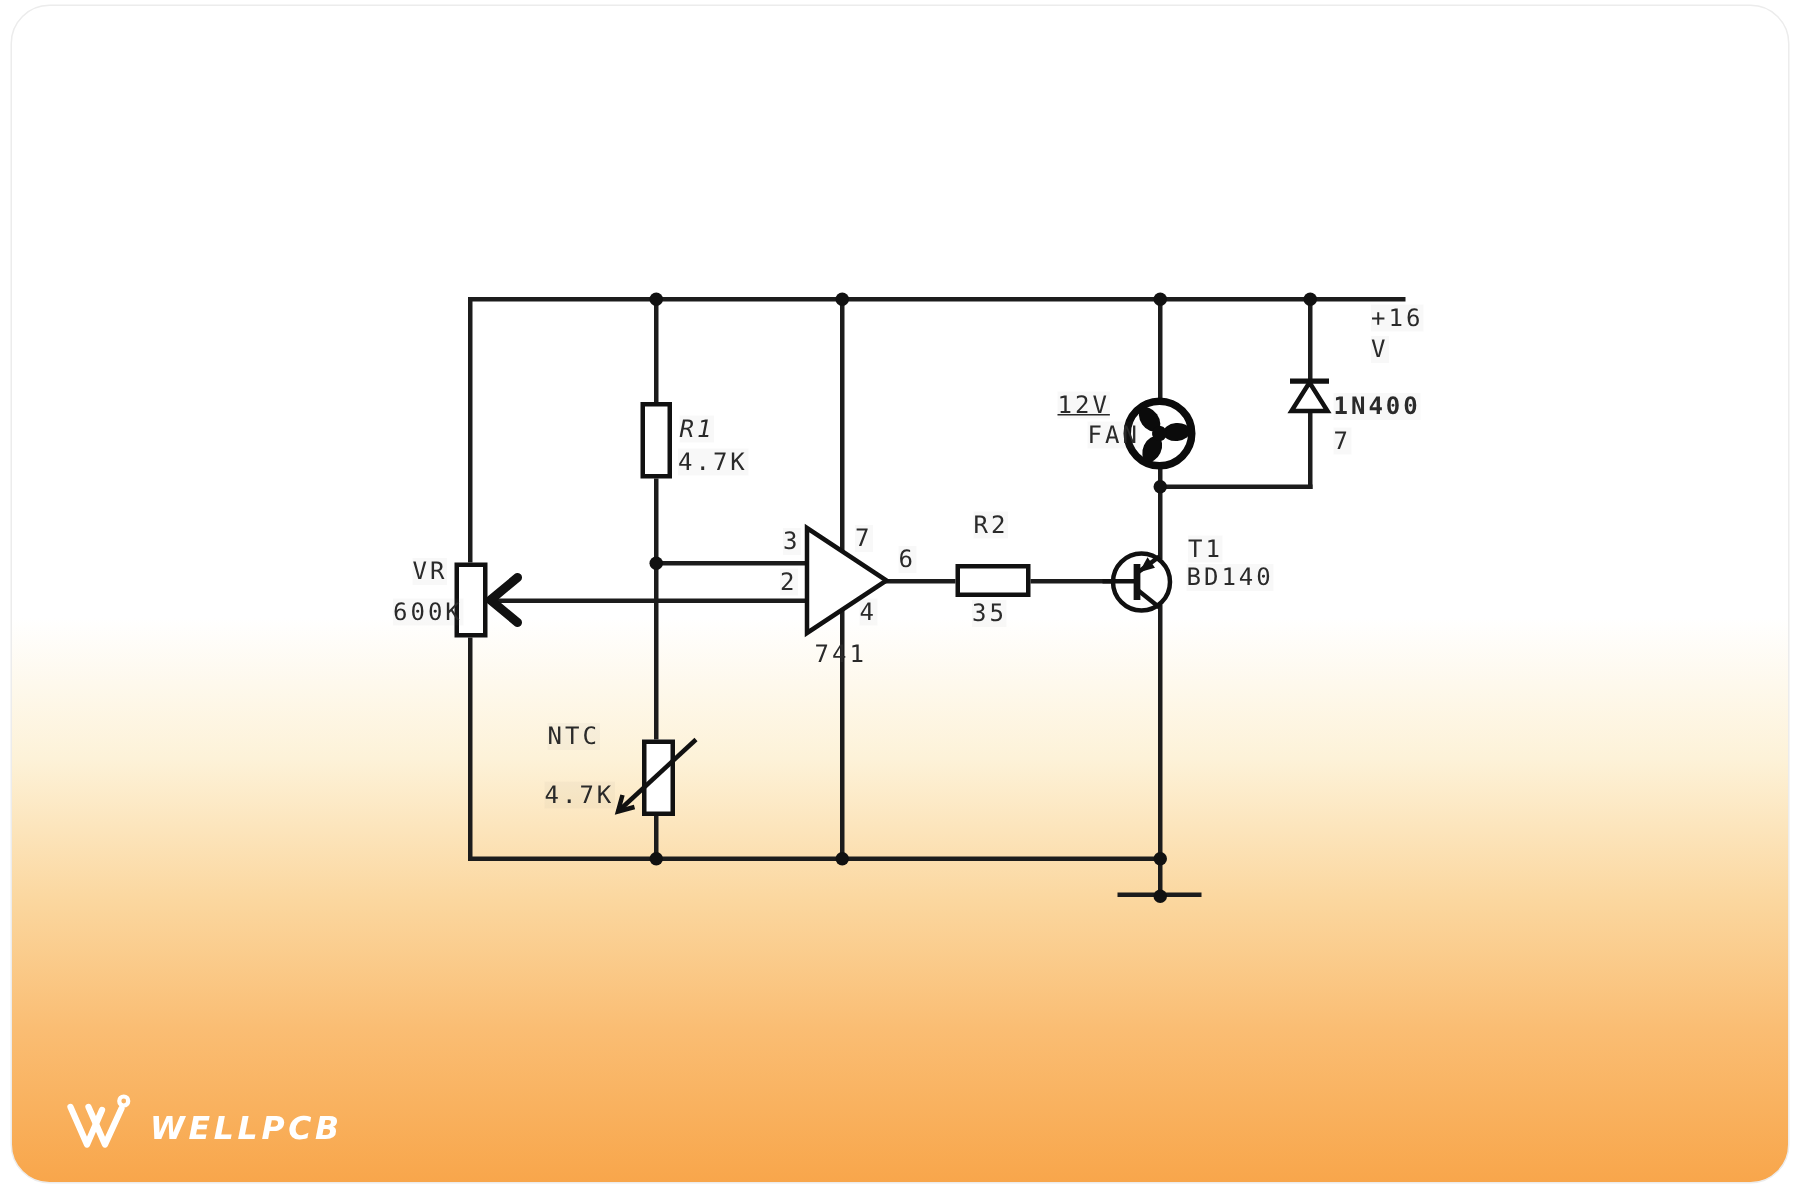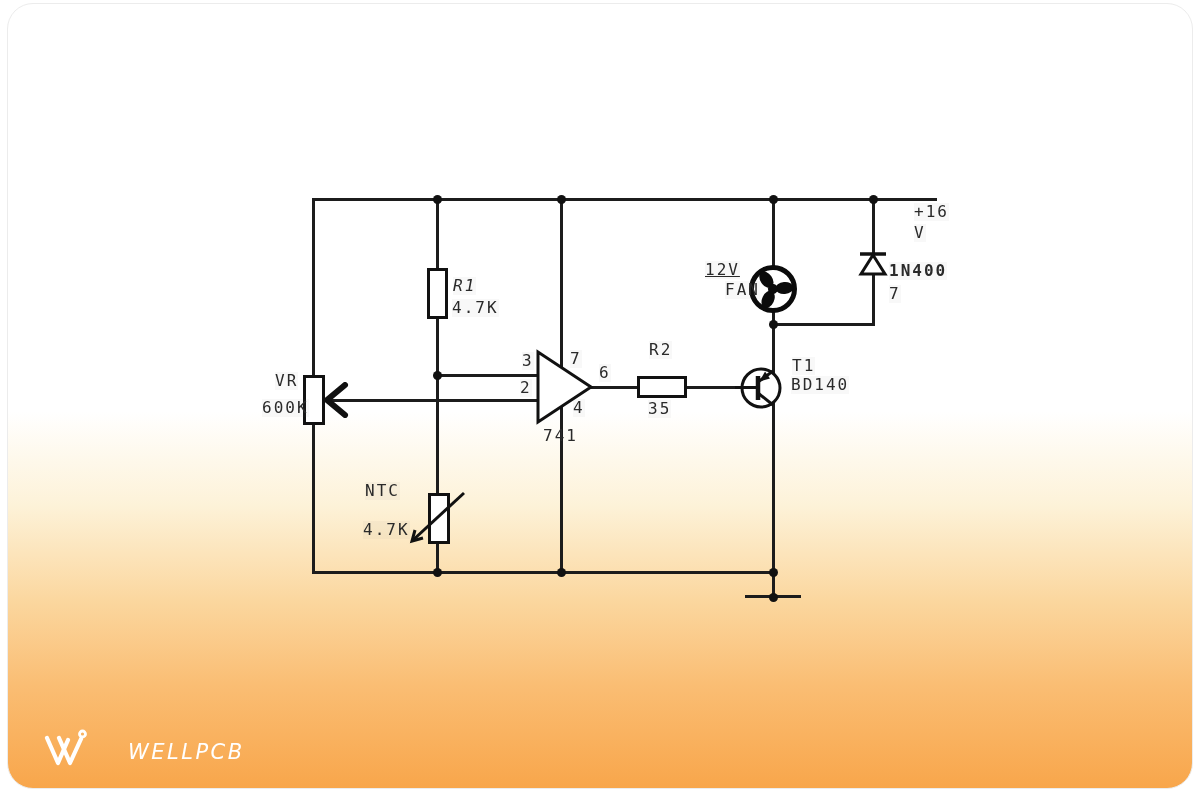--- a/index.html
+++ b/index.html
@@ -13,21 +13,21 @@
   .wire { position:absolute; background:#1c1c1c; }
   .h { height:3px; } .v { width:3px; }
   .dot { position:absolute; width:9px; height:9px; border-radius:50%; background:#111; }
   .box { position:absolute; background:#ffffff; border:3px solid #111; }
   .lbl { position:absolute; font-family:"DejaVu Sans Mono", monospace; font-size:16px;
          line-height:18px; letter-spacing:2px; color:#2a2a2a; white-space:pre;
          background:rgba(120,120,120,0.05); }
   .csvg { position:absolute; }
   .logo { position:absolute; left:33px; top:719px; display:flex; align-items:center; }
   .logo-text { position:absolute; left:59px; top:19px; color:#ffffff; font-size:21px;
-               line-height:21px; font-weight:normal; font-style:italic; letter-spacing:2.5px;margin-left:28px; }
+               line-height:21px; font-weight:bold; font-style:italic; letter-spacing:2.5px; }
 </style>
 </head>
 <body>
 
 <div class="card">
   <div class="schematic">
 
     <div class="wire h" style="left:304px;top:194px;width:625px;"></div>
     <div class="wire v" style="left:304px;top:194px;height:179px;"></div>
     <div class="wire v" style="left:304px;top:419px;height:151px;"></div>

